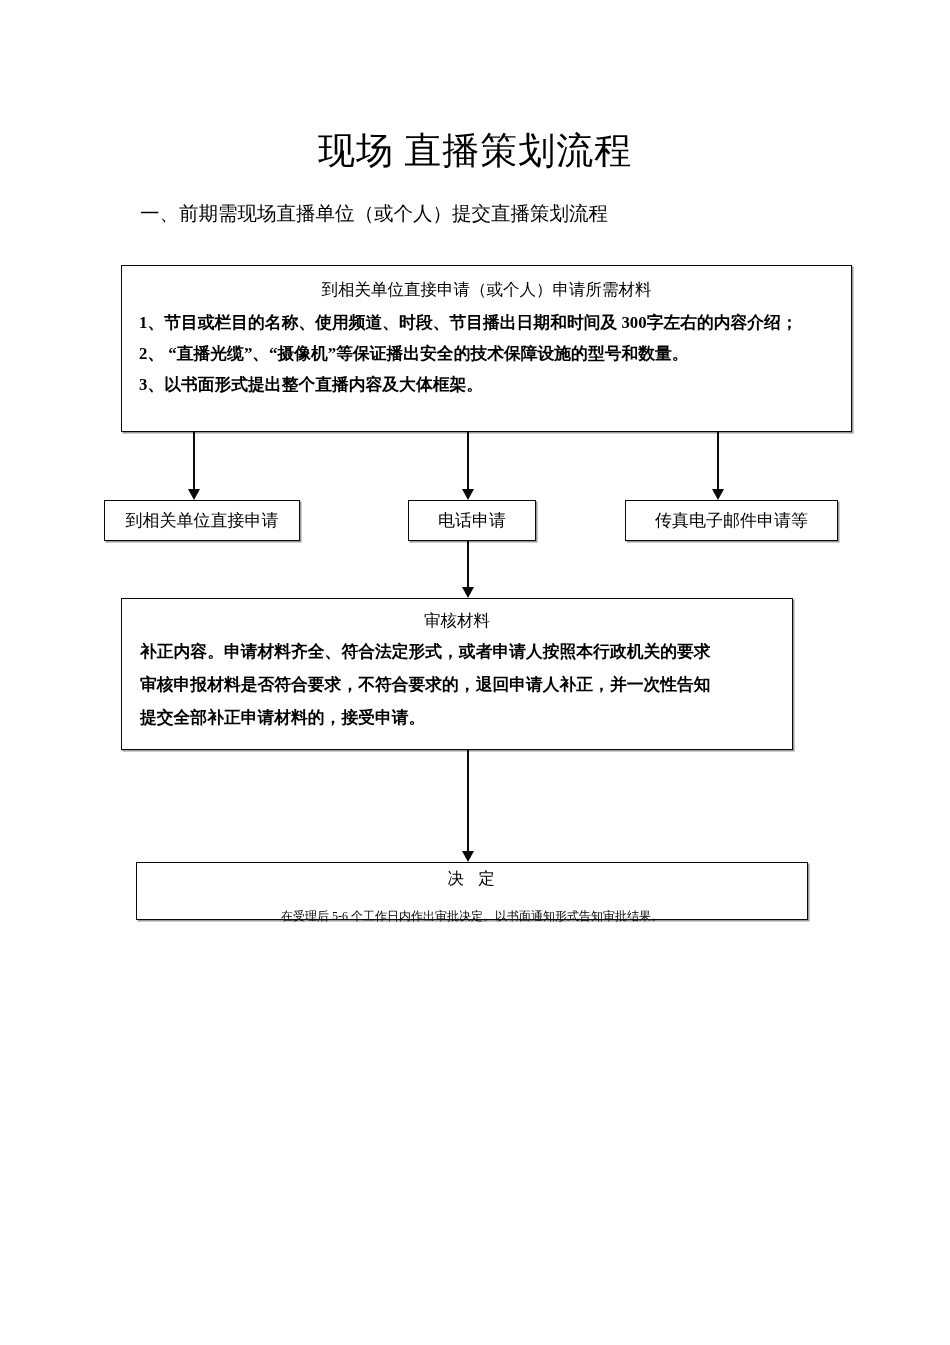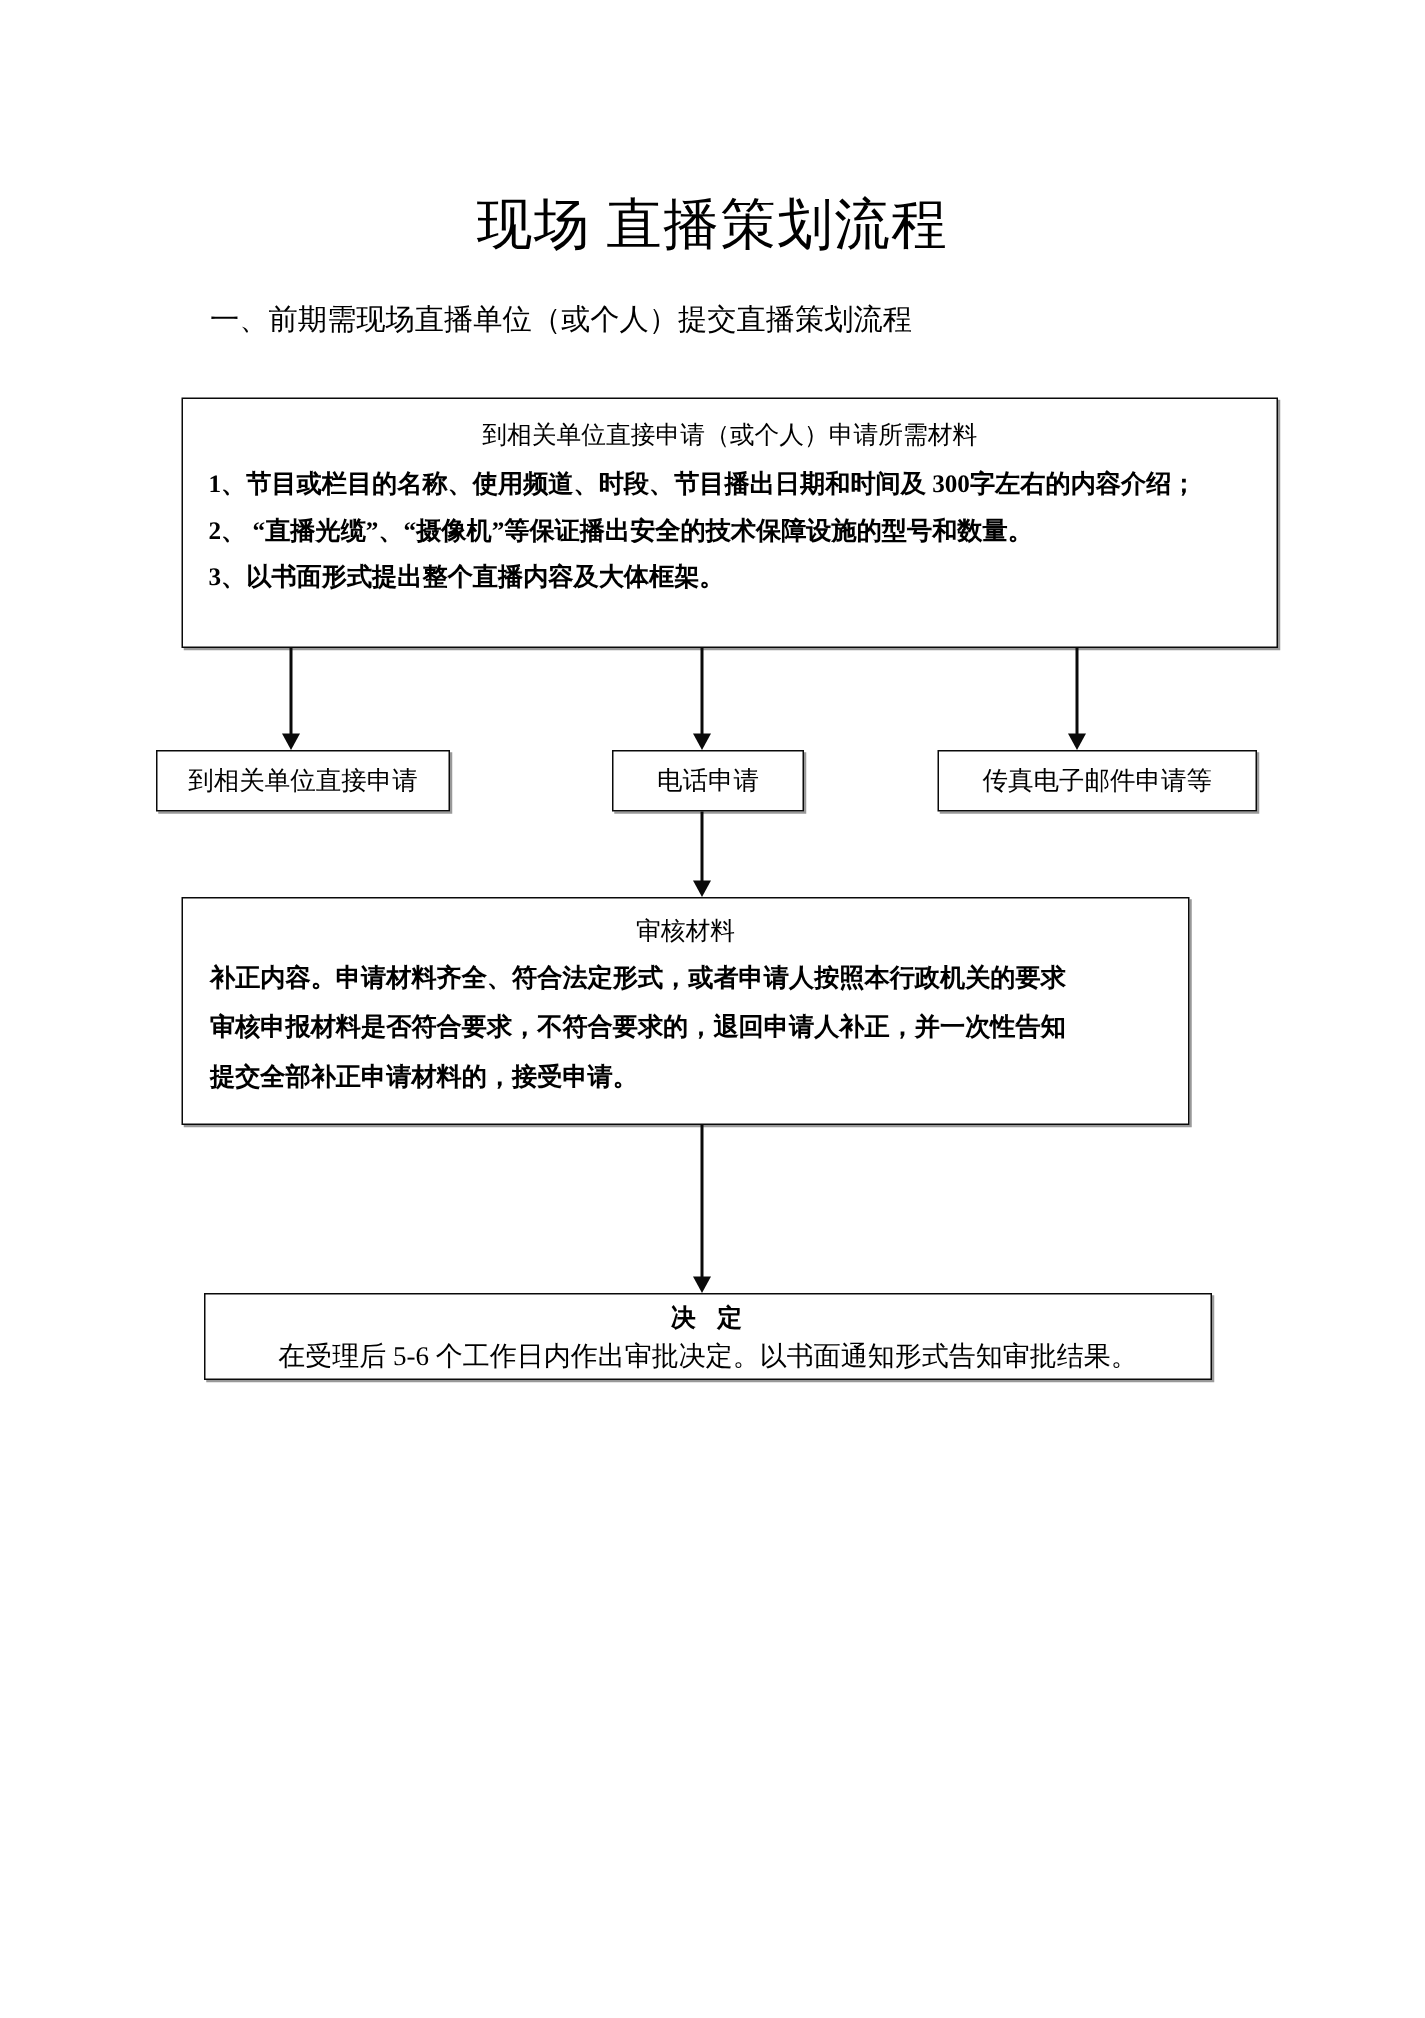--- a/index.html
+++ b/index.html
@@ -65,21 +65,21 @@
 
   .box-line {
     font-size: 16.8px;
     line-height: 31px;
     white-space: pre;
     font-weight: bold;
   }
 
   .box-center-line {
     text-align: center;
-    font-size: 18px;
+    font-size: 12px;
     line-height: 26px;
     white-space: pre;
   }
 
   
   #materials-box {
     left: 121px;
     top: 265px;
     width: 731px;
     height: 167px;
@@ -118,23 +118,22 @@
   
   #decision-box {
     left: 136px;
     top: 862px;
     width: 672px;
     height: 58px;
     padding: 5px 10px 0 10px;
   }
   #decision-box .box-heading {
     letter-spacing: 2px;
-    margin-bottom: 0;
+    margin-bottom: 12px;
     line-height: 22px;
-    font-weight: bold;
   }
   #decision-box .box-center-line { line-height: 28px; }
 
   
   .connector {
     position: absolute;
     background: #0a0a0a;
     width: 1.6px;
   }
   .arrowhead {

